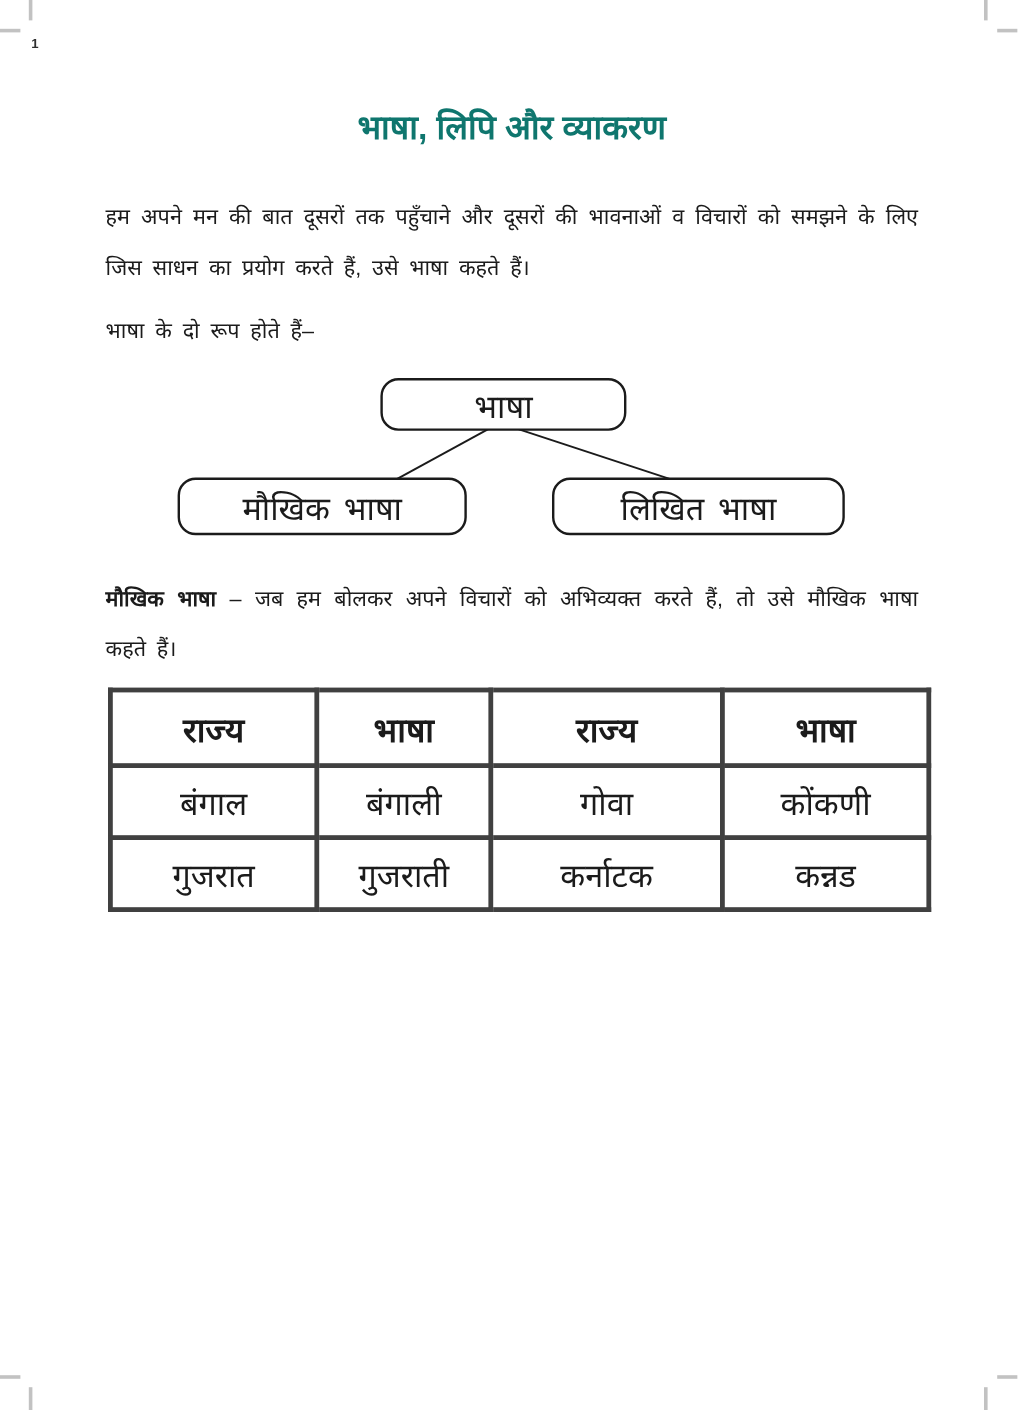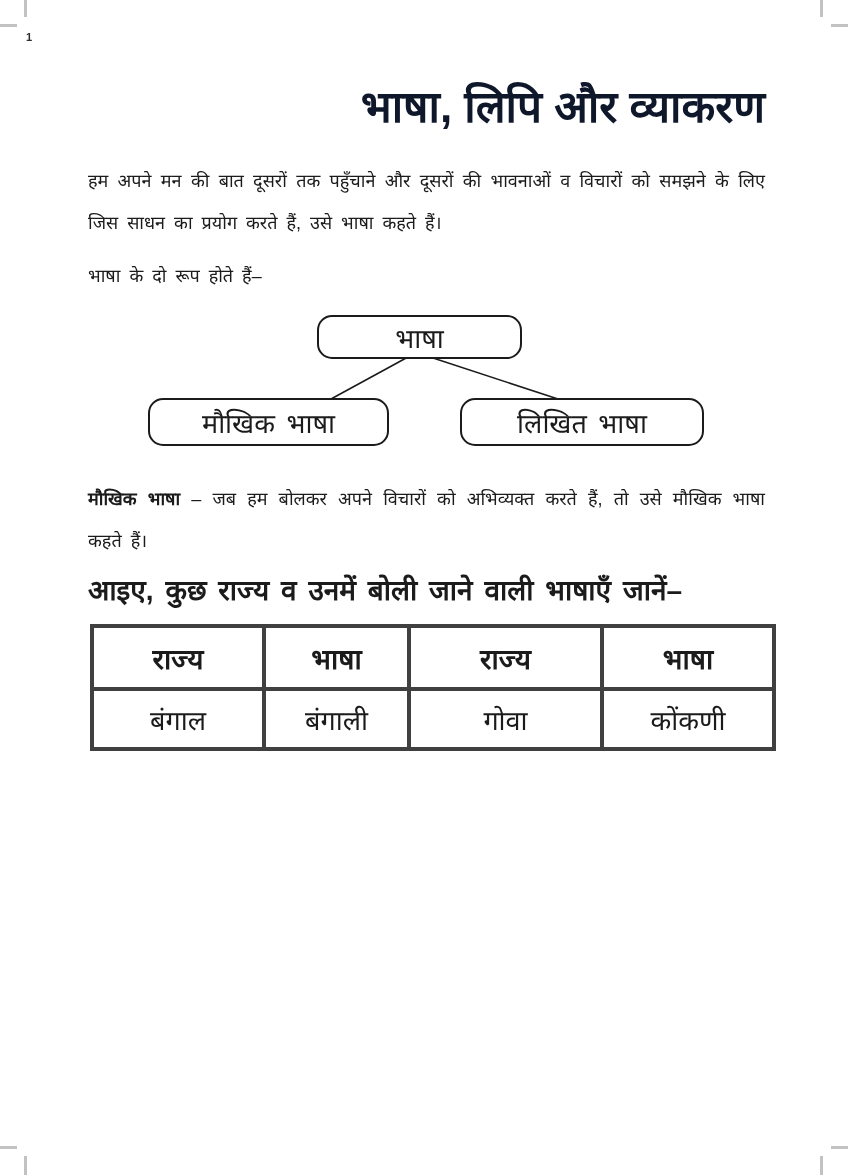--- a/index.html
+++ b/index.html
@@ -27,25 +27,25 @@
     font-size:11px;font-weight:bold;color:#2e2e2e;
   }
 
   .content{
     position:absolute;left:88px;top:0;width:677px;
   }
   .content p{margin:0;}
 
   .title{
     margin-top:78px !important;
-    font-size:44px;line-height:58px;
+    font-size:28px;line-height:58px;
     font-weight:bold;
-    text-align:right;
+    text-align:center;
     letter-spacing:0px;
-    color:#0f172a;
+    color:#0f766e;
   }
 
   .para{
     font-size:18px;line-height:42px;
     text-align:justify;
     word-spacing:4px;
   }
   .para .lead{font-weight:bold;}
   .p-intro{margin-top:24px !important;}
   .p-def{margin-top:8px !important;}
@@ -121,21 +121,20 @@
       <line x1="342" y1="43" x2="470" y2="85" stroke="#1b1b1b" stroke-width="1.6"></line>
     </svg>
     <div class="dbox root">भाषा</div>
     <div class="dbox left">मौखिक भाषा</div>
     <div class="dbox right">लिखित भाषा</div>
   </div>
 
   <p class="para p-maukhik"><span class="lead">मौखिक भाषा</span><span> – जब हम बोलकर अपने विचारों को अभिव्यक्त करते हैं, तो उसे मौखिक भाषा कहते हैं।</span></p>
 
 
-  <p class="p-table-heading">आइए, कुछ राज्य व उनमें बोली जाने वाली भाषाएँ जानें–</p>
 
   <table class="lang-table">
     <colgroup>
       <col style="width:172px">
       <col style="width:145px">
       <col style="width:193px">
       <col style="width:172px">
     </colgroup>
     <thead>
       <tr>
@@ -145,16 +144,22 @@
         <th>भाषा</th>
       </tr>
     </thead>
     <tbody>
       <tr>
         <td>बंगाल</td>
         <td>बंगाली</td>
         <td>गोवा</td>
         <td>कोंकणी</td>
       </tr>
+      <tr>
+        <td>गुजरात</td>
+        <td>गुजराती</td>
+        <td>कर्नाटक</td>
+        <td>कन्नड</td>
+      </tr>
     </tbody>
   </table>
 
 </div>
 
 </body></html>

